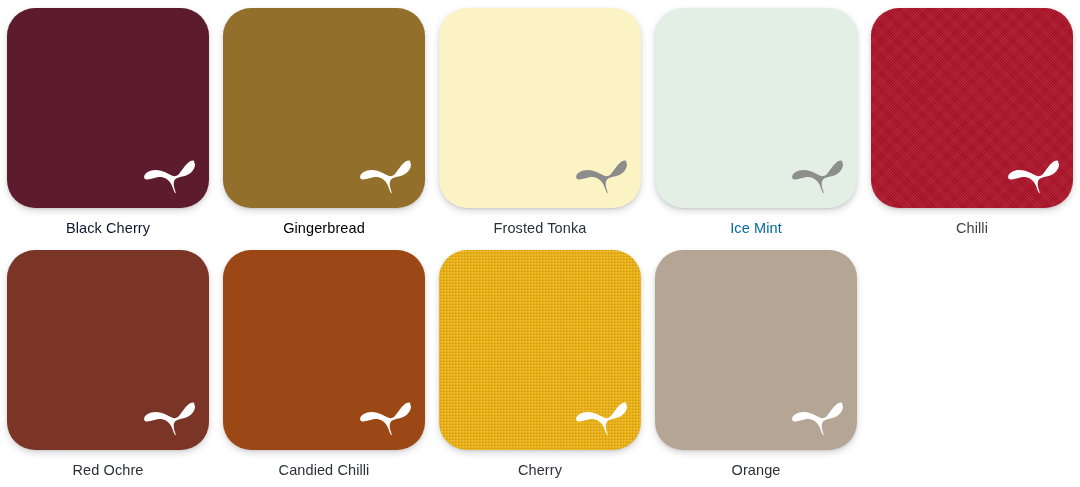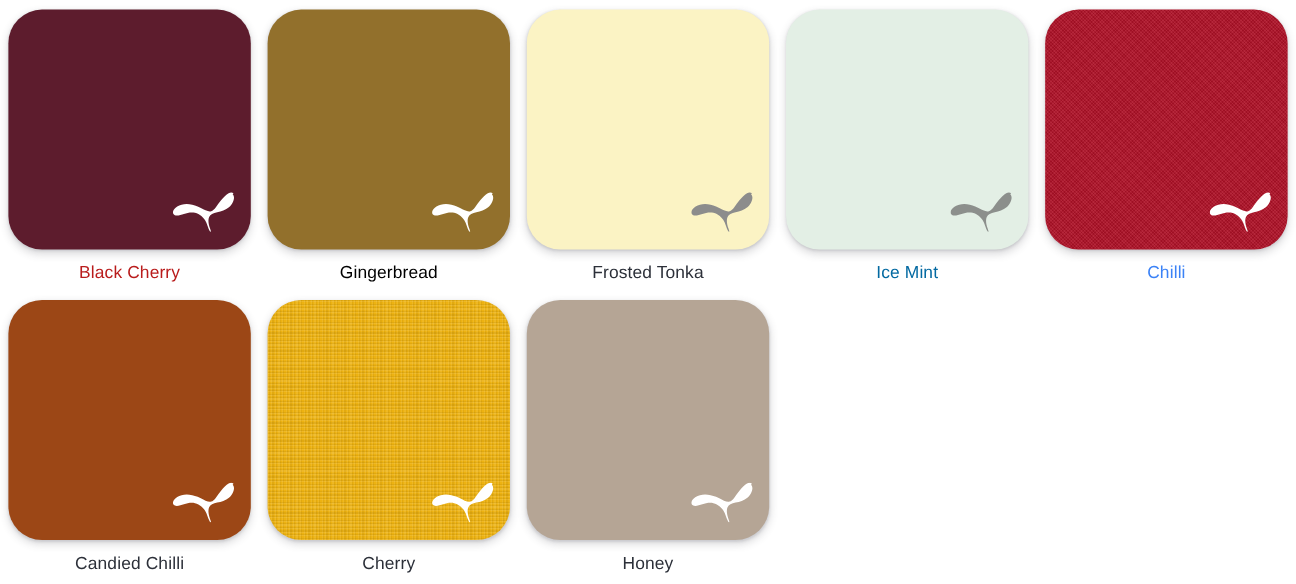--- a/index.html
+++ b/index.html
@@ -136,21 +136,21 @@
                    c0.2 0.3 0.5 0.5 0.7 0.4c0.2-0.1 0.2-0.4 0.1-0.8
                    c-0.2-0.6-0.5-1.4-0.8-2.3c-0.3-0.9-0.6-1.9-0.8-2.9
                    c-0.2-1.1-0.4-2.2-0.4-3.2c0.0-1.2 0.2-2.3 0.6-3.2
                    c0.5-1.1 1.3-1.9 2.4-2.5c1.2-0.7 2.7-1.1 4.3-1.5
                    c1.7-0.4 3.5-0.8 5.1-1.4c1.8-0.6 3.4-1.5 4.7-2.6
                    c1.4-1.2 2.4-2.6 3.1-4.0c0.7-1.4 1.1-2.8 1.1-4.0
                    c0.0-1.2-0.4-2.2-1.1-2.9z" fill="#ffffff"></path>
         </svg>
       </div>
     </div>
-    <div class="swatch-label" style="color: #b91c1c;">Black Cherry</div>
+    <div class="swatch-label" style="color: #0f172a;">Black Cherry</div>
   </div>
 
 
   <div class="swatch-cell">
     <div class="swatch-tile" style="background-color: rgb(146, 112, 44);">
       <div class="texture"></div>
       <div class="brand-mark">
         <svg viewBox="0 0 52 34" xmlns="http://www.w3.org/2000/svg" aria-hidden="true">
           <path class="mark-path" d="M50.6 1.1c-1.0-1.0-2.6-0.9-4.1-0.1
                    c-2.0 1.1-4.3 3.4-6.3 5.9c-1.6 2.0-3.0 4.1-4.3 5.8
@@ -249,23 +249,50 @@
                    c0.2 0.3 0.5 0.5 0.7 0.4c0.2-0.1 0.2-0.4 0.1-0.8
                    c-0.2-0.6-0.5-1.4-0.8-2.3c-0.3-0.9-0.6-1.9-0.8-2.9
                    c-0.2-1.1-0.4-2.2-0.4-3.2c0.0-1.2 0.2-2.3 0.6-3.2
                    c0.5-1.1 1.3-1.9 2.4-2.5c1.2-0.7 2.7-1.1 4.3-1.5
                    c1.7-0.4 3.5-0.8 5.1-1.4c1.8-0.6 3.4-1.5 4.7-2.6
                    c1.4-1.2 2.4-2.6 3.1-4.0c0.7-1.4 1.1-2.8 1.1-4.0
                    c0.0-1.2-0.4-2.2-1.1-2.9z" fill="#ffffff"></path>
         </svg>
       </div>
     </div>
-    <div class="swatch-label" style="color: #3b82f6;">Chilli</div>
-  </div>
-
+    <div class="swatch-label" style="color: #404040;">Chilli</div>
+  </div>
+
+  <div class="swatch-cell">
+    <div class="swatch-tile" style="background-color: rgb(123, 53, 39);">
+      <div class="texture"></div>
+      <div class="brand-mark">
+        <svg viewBox="0 0 52 34" xmlns="http://www.w3.org/2000/svg" aria-hidden="true">
+          <path class="mark-path" d="M50.6 1.1c-1.0-1.0-2.6-0.9-4.1-0.1
+                   c-2.0 1.1-4.3 3.4-6.3 5.9c-1.6 2.0-3.0 4.1-4.3 5.8
+                   c-1.3 1.7-2.6 2.9-3.9 3.3c-1.4 0.4-2.9 0.0-4.7-0.8
+                   c-1.9-0.9-4.1-2.2-6.6-3.2c-2.9-1.2-6.1-2.0-9.1-2.0
+                   c-3.0 0.0-5.8 0.8-7.9 2.1c-2.0 1.2-3.2 2.8-3.5 4.2
+                   c-0.3 1.4 0.3 2.5 1.5 3.0c1.2 0.5 2.8 0.3 4.6-0.2
+                   c1.9-0.5 4.0-1.3 6.1-1.7c2.1-0.4 4.2-0.5 6.1-0.1
+                   c2.0 0.4 3.8 1.4 5.3 2.7c1.2 1.0 2.2 2.2 3.0 3.4
+                   c0.5 0.8 0.9 1.6 1.2 2.3c0.4 1.0 0.7 1.9 1.0 2.7
+                   c0.3 0.9 0.6 1.7 0.9 2.4c0.3 0.8 0.7 1.5 1.0 2.0
+                   c0.2 0.3 0.5 0.5 0.7 0.4c0.2-0.1 0.2-0.4 0.1-0.8
+                   c-0.2-0.6-0.5-1.4-0.8-2.3c-0.3-0.9-0.6-1.9-0.8-2.9
+                   c-0.2-1.1-0.4-2.2-0.4-3.2c0.0-1.2 0.2-2.3 0.6-3.2
+                   c0.5-1.1 1.3-1.9 2.4-2.5c1.2-0.7 2.7-1.1 4.3-1.5
+                   c1.7-0.4 3.5-0.8 5.1-1.4c1.8-0.6 3.4-1.5 4.7-2.6
+                   c1.4-1.2 2.4-2.6 3.1-4.0c0.7-1.4 1.1-2.8 1.1-4.0
+                   c0.0-1.2-0.4-2.2-1.1-2.9z" fill="#ffffff"></path>
+        </svg>
+      </div>
+    </div>
+    <div class="swatch-label" style="color: rgb(44, 48, 57);">Red Ochre</div>
+  </div>
 
   <div class="swatch-cell">
     <div class="swatch-tile" style="background-color: rgb(156, 71, 22);">
       <div class="texture"></div>
       <div class="brand-mark">
         <svg viewBox="0 0 52 34" xmlns="http://www.w3.org/2000/svg" aria-hidden="true">
           <path class="mark-path" d="M50.6 1.1c-1.0-1.0-2.6-0.9-4.1-0.1
                    c-2.0 1.1-4.3 3.4-6.3 5.9c-1.6 2.0-3.0 4.1-4.3 5.8
                    c-1.3 1.7-2.6 2.9-3.9 3.3c-1.4 0.4-2.9 0.0-4.7-0.8
                    c-1.9-0.9-4.1-2.2-6.6-3.2c-2.9-1.2-6.1-2.0-9.1-2.0
@@ -334,15 +361,15 @@
                    c0.2 0.3 0.5 0.5 0.7 0.4c0.2-0.1 0.2-0.4 0.1-0.8
                    c-0.2-0.6-0.5-1.4-0.8-2.3c-0.3-0.9-0.6-1.9-0.8-2.9
                    c-0.2-1.1-0.4-2.2-0.4-3.2c0.0-1.2 0.2-2.3 0.6-3.2
                    c0.5-1.1 1.3-1.9 2.4-2.5c1.2-0.7 2.7-1.1 4.3-1.5
                    c1.7-0.4 3.5-0.8 5.1-1.4c1.8-0.6 3.4-1.5 4.7-2.6
                    c1.4-1.2 2.4-2.6 3.1-4.0c0.7-1.4 1.1-2.8 1.1-4.0
                    c0.0-1.2-0.4-2.2-1.1-2.9z" fill="#ffffff"></path>
         </svg>
       </div>
     </div>
-    <div class="swatch-label" style="color: rgb(44, 48, 57);">Honey</div>
+    <div class="swatch-label" style="color: rgb(44, 48, 57);">Orange</div>
   </div>
 </div>
 
 </body></html>

